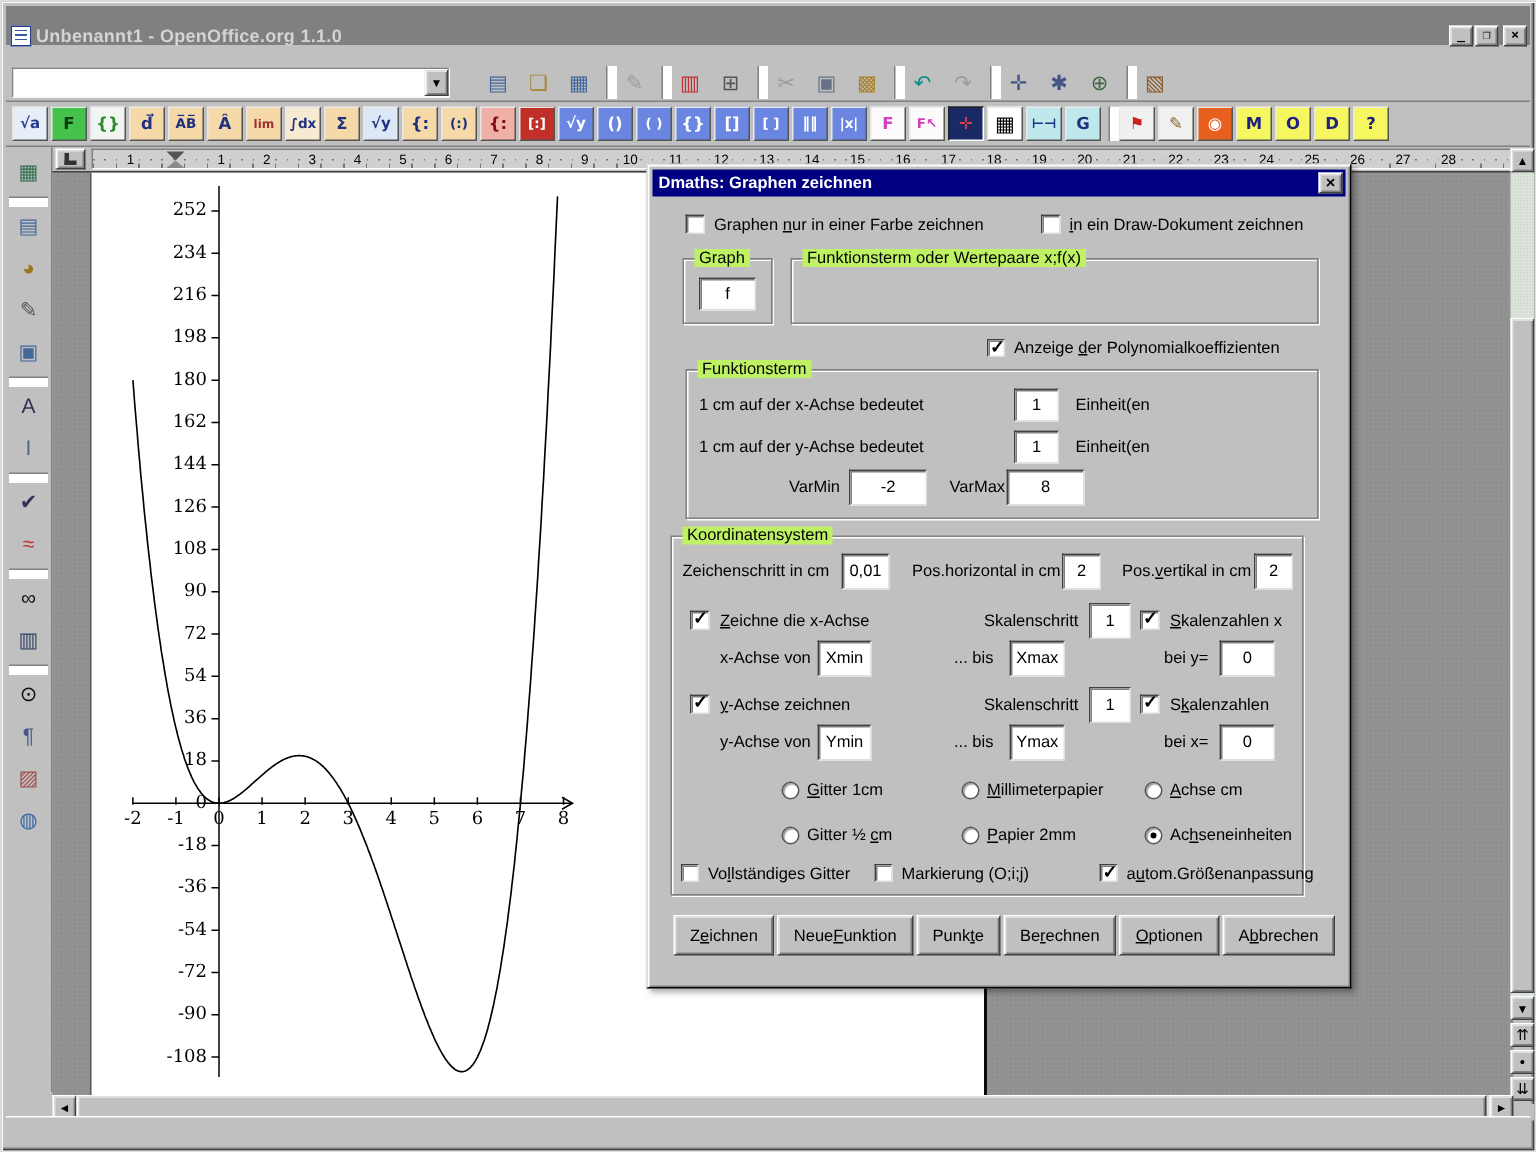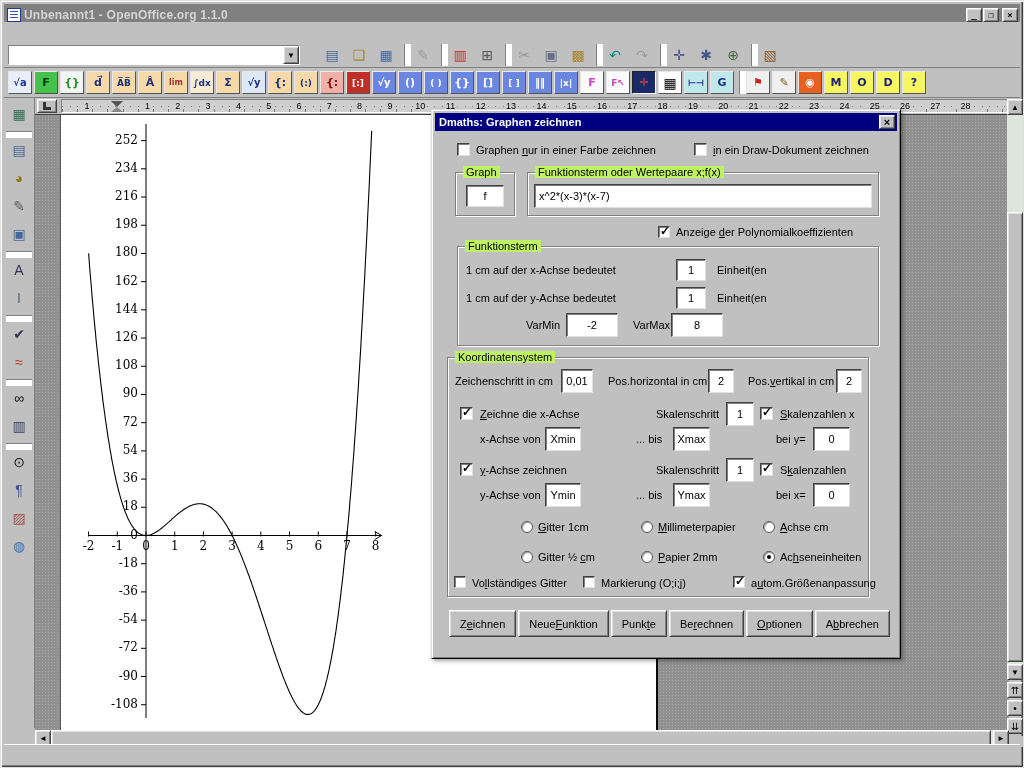--- a/index.html
+++ b/index.html
@@ -4,21 +4,21 @@
 <style>
   html,body{margin:0;padding:0;background:#555;}
   *{box-sizing:border-box;}
   #screen{position:relative;width:1024px;height:768px;background:#c0c0c0;
     font-family:"Liberation Sans",sans-serif;font-size:11px;color:#000;overflow:hidden;
     border:1px solid #dfdfdf;box-shadow:inset 1px 1px 0 #fff,inset -1px -1px 0 #404040,inset -2px -2px 0 #808080;}
   .btn{border:1px solid;border-color:#fff #404040 #404040 #fff;box-shadow:inset 1px 1px 0 #dfdfdf,inset -1px -1px 0 #808080;background:#c0c0c0;
     display:flex;align-items:center;justify-content:center;cursor:default;}
   .inset{border:1px solid;border-color:#808080 #fff #fff #808080;box-shadow:inset 1px 1px 0 #404040,inset -1px -1px 0 #dfdfdf;background:#fff;}
   
-  #titlebar{position:absolute;left:3px;top:3px;right:3px;height:18px;background:#808080;display:flex;align-items:flex-end;padding:0 2px;}
+  #titlebar{position:absolute;left:3px;top:3px;right:3px;height:18px;background:#808080;display:flex;align-items:flex-start;padding:13px 2px;}
   #titlebar .doc-icon{width:14px;height:14px;margin:0 3px 0 1px;background:#fff;border:1px solid #223a8c;position:relative;flex:none;}
   #titlebar .doc-icon::after{content:"";position:absolute;left:2px;top:2px;right:2px;height:7px;
      background:repeating-linear-gradient(#3a55a8 0 1px,transparent 1px 3px);}
   #titlebar .title{color:#d4d4d4;font-weight:bold;font-size:12px;letter-spacing:.2px;flex:1;white-space:nowrap;overflow:hidden;}
   .wbtn{width:16px;height:14px;font-size:9px;font-weight:bold;margin-left:1px;font-family:"DejaVu Sans Mono",monospace;}
   .wbtn.close{margin-left:3px;}
   
   #menubar{position:absolute;left:3px;top:21px;right:3px;height:19px;display:flex;align-items:center;padding-left:2px;border-bottom:1px solid #808080;background:#c0c0c0;}
   .menu-item{padding:3px 8px;white-space:nowrap;}
   
@@ -354,21 +354,20 @@
     <span class="cb" style="left:262px;top:33px;"></span>
     <span class="dlabel" style="left:281px;top:34px;"><u>i</u>n ein Draw-Dokument zeichnen</span>
 
     <div class="grp" style="left:23px;top:62px;width:60px;height:44px;">
       <span class="glabel">Graph</span>
       <div class="nfield" style="left:10px;top:12px;width:38px;height:22px;">f</div>
     </div>
 
     <div class="grp" style="left:95px;top:62px;width:352px;height:44px;">
       <span class="glabel">Funktionsterm oder Wertepaare x;f(x)</span>
-      <input class="tfield" style="left: 6px; top: 11px; width: 338px; height: 24px;" value="x^2*(x-3)*(x-7)">
     </div>
 
     <span class="cb on" style="left:226px;top:116px;width:12px;height:12px;"></span>
     <span class="dlabel" style="left:244px;top:116px;">Anzeige <u>d</u>er Polynomialkoeffizienten</span>
 
     <div class="grp" style="left:25px;top:136px;width:422px;height:100px;">
       <span class="glabel">Funktionsterm</span>
       <div class="dlabel right" style="left:8px;top:17px;width:185px;">1 cm auf der x-Achse bedeutet</div>
       <div class="nfield" style="left:218px;top:12px;width:30px;height:22px;">1</div>
       <div class="suffix" style="left:259px;top:17px;width:56px;">Einheit(en</div>

